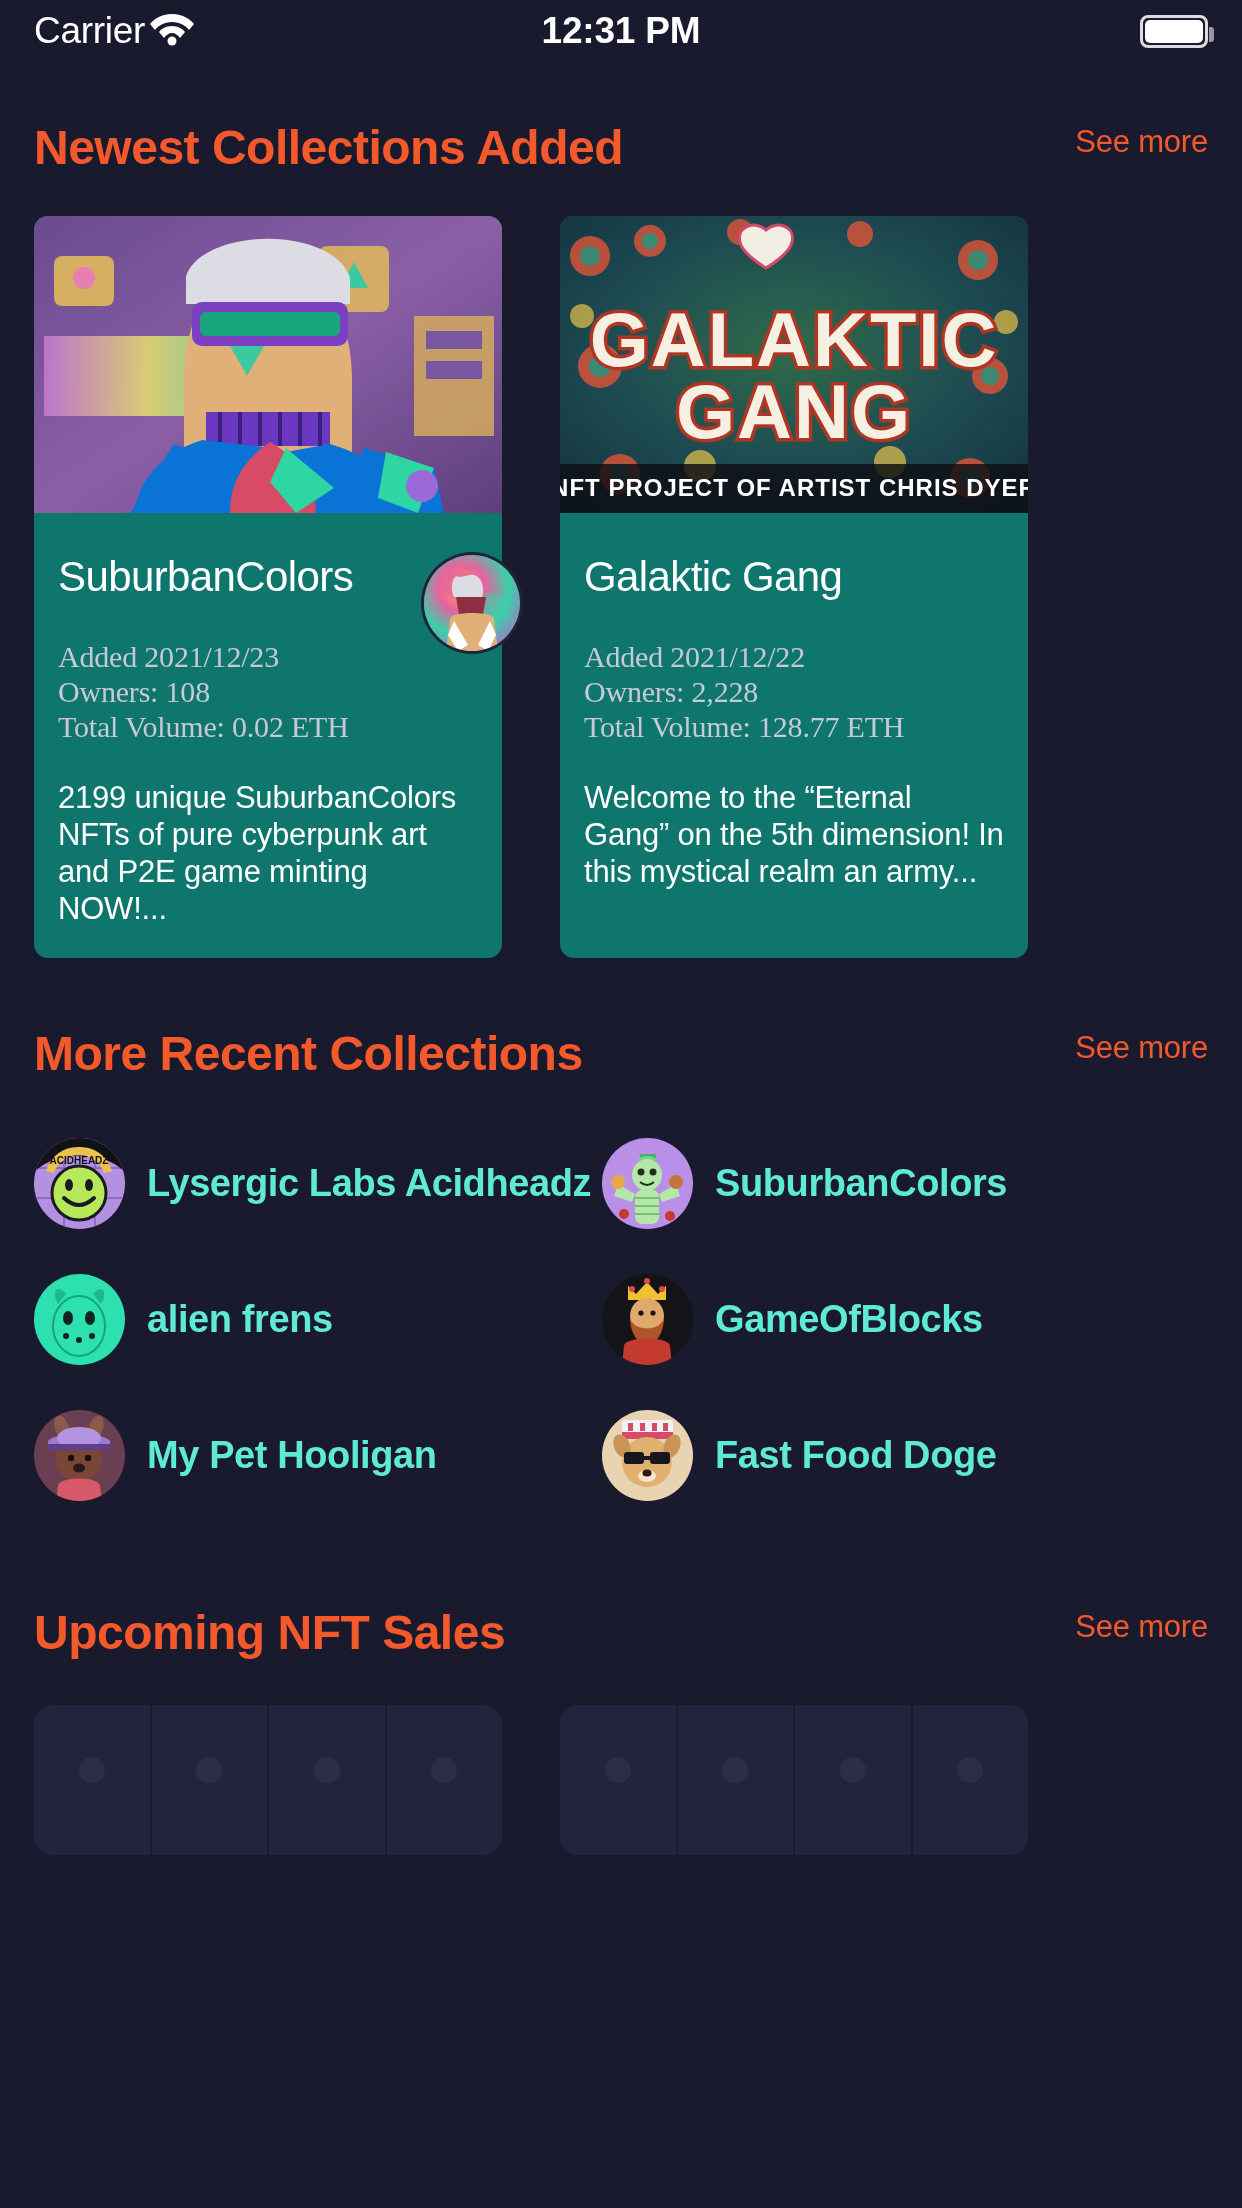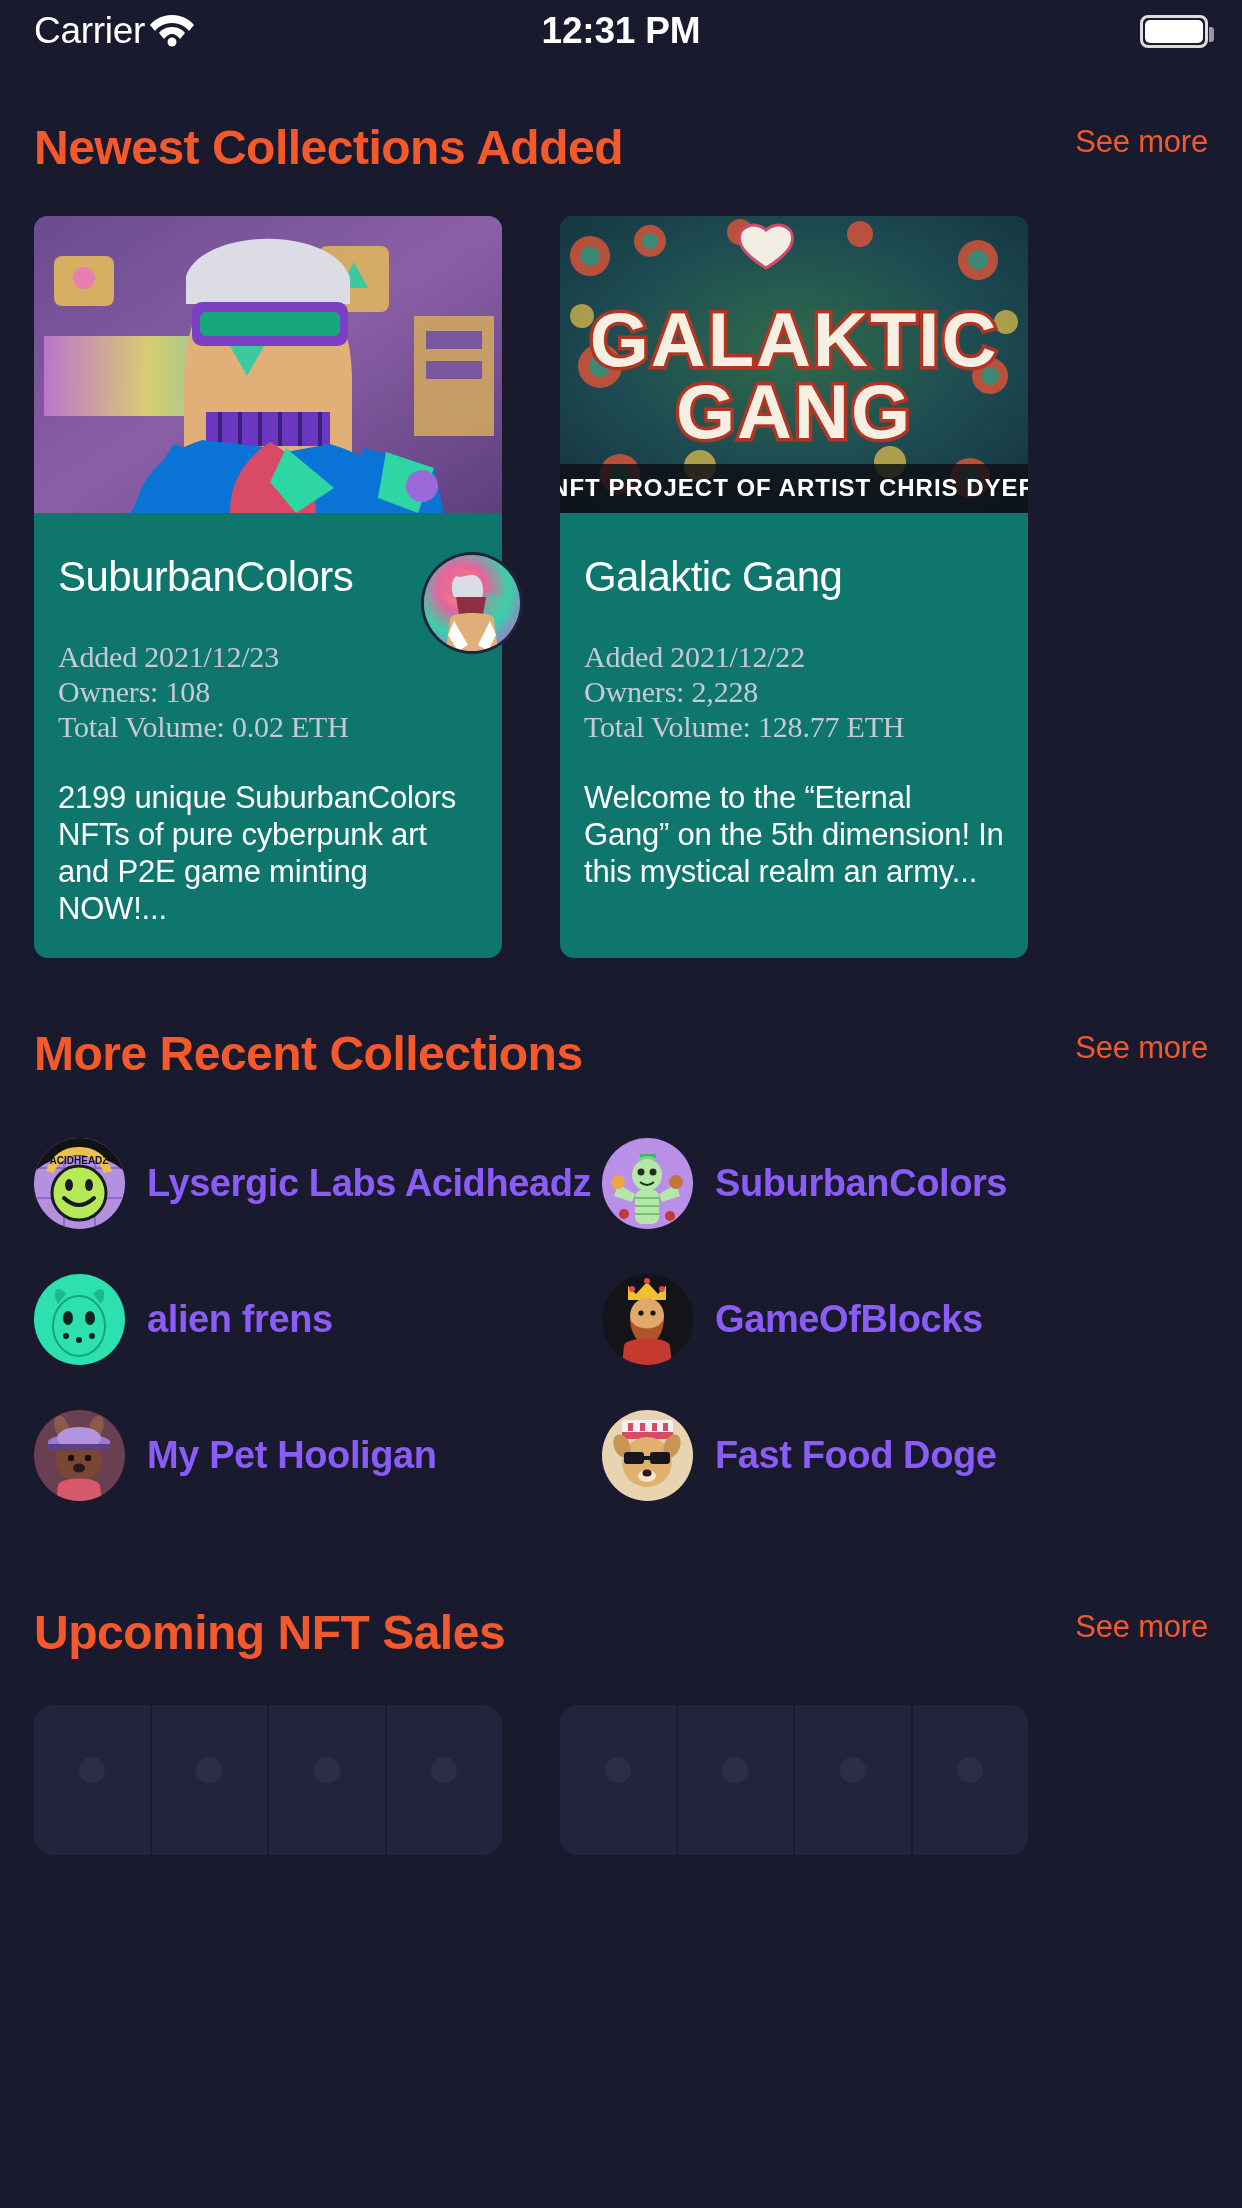--- a/index.html
+++ b/index.html
@@ -11,21 +11,21 @@
   }
 
   
   .statusbar{
     height:62px; width:100%;
     display:flex; align-items:center;
     padding:0 34px;
     color:#ffffff;
     position:relative;
   }
-  .sb-left{ display:flex; align-items:center; gap:4px; }
+  .sb-left{ display:flex; gap:4px; }
   .sb-carrier{ font-size:37px; letter-spacing:-0.3px; }
   .sb-wifi{ display:block; }
   .sb-time{
     position:absolute; left:0; right:0; top:0;
     height:62px; display:flex; align-items:center; justify-content:center;
     font-size:37px; font-weight:600; letter-spacing:-0.2px;
     pointer-events:none;
   }
   .sb-right{ margin-left:auto; display:flex; align-items:center; }
   .battery{
@@ -120,21 +120,21 @@
   .recent-item{
     display:flex; align-items:center; gap:22px;
     height:119px;
   }
   .recent-av{
     width:91px; height:91px; flex:0 0 91px;
     border-radius:50%; overflow:hidden;
   }
   .recent-av svg{ display:block; width:100%; height:100%; }
   .recent-label{
-    color:#8b5cf6; font-size:38px; font-weight:bold;
+    color:#5eead4; font-size:38px; font-weight:bold;
     letter-spacing:-0.4px; white-space:nowrap;
   }
 
   
   .upcoming-wrap{ margin-top:94px; }
   .sales-row{
     margin-top:48px;
     padding-left:34px;
     display:flex; gap:58px;
   }

